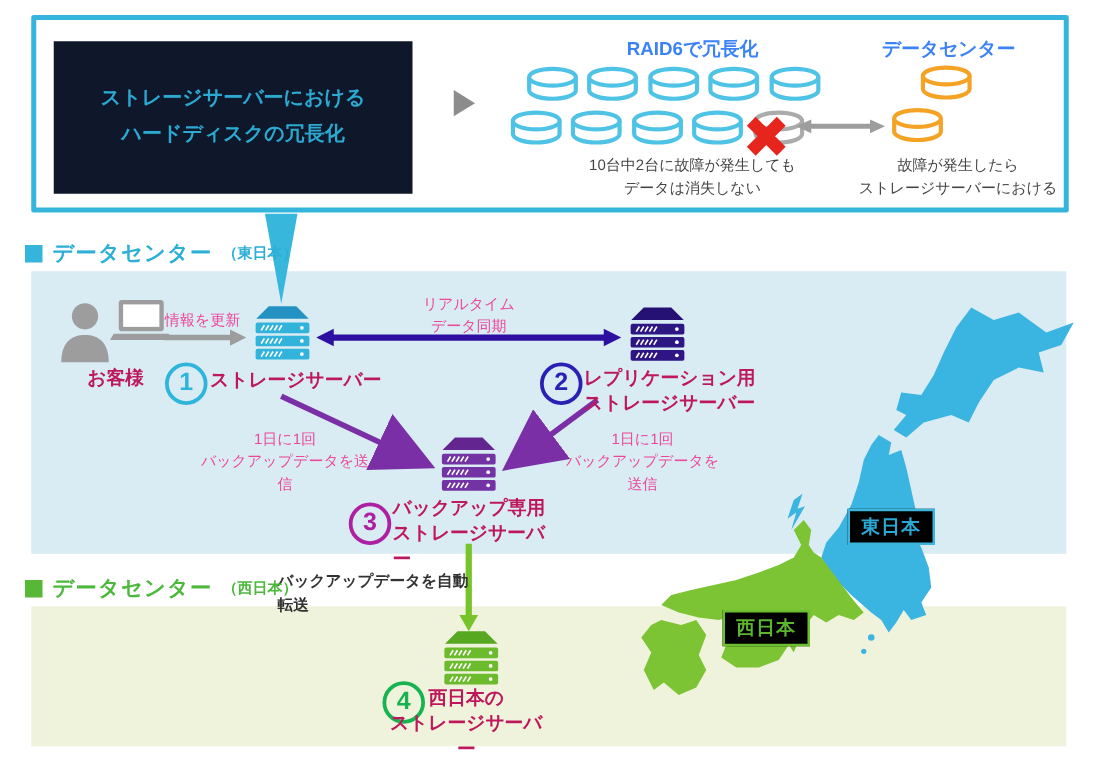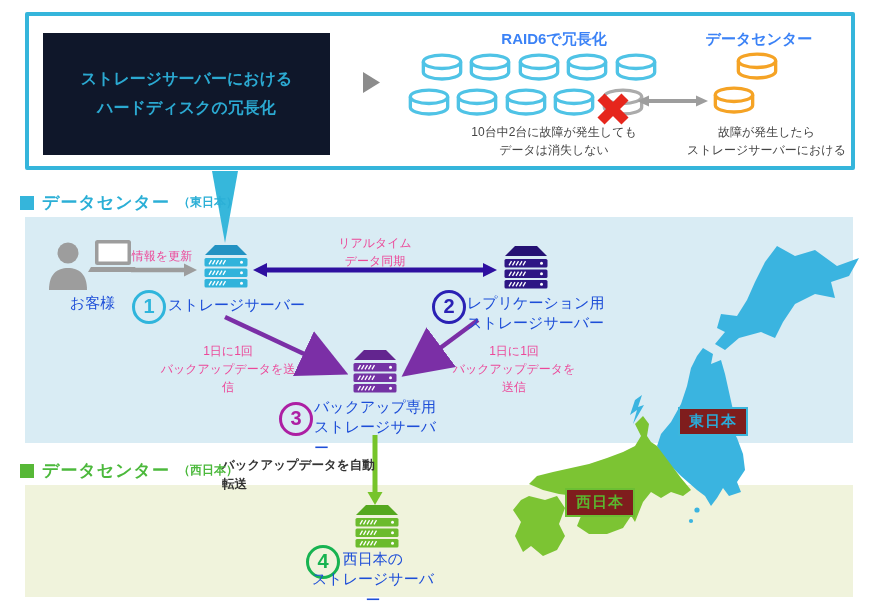--- a/index.html
+++ b/index.html
@@ -15,39 +15,39 @@
     display:flex;align-items:center;justify-content:center;text-align:center;
     color:#2BA9D1;font-size:16px;font-weight:bold;line-height:1.8;}
   .sec-title{position:absolute;font-size:15px;font-weight:bold;color:#3b82f6;text-align:center;}
   .note{position:absolute;font-size:12px;color:#444;text-align:center;line-height:1.5;}
   .hdr{position:absolute;display:flex;align-items:center;gap:8px;font-weight:bold;z-index:3;}
   .hdr .bullet{width:14px;height:14px;display:inline-block;}
   .hdr .t{font-size:17px;letter-spacing:1px;}
   .hdr .r{font-size:12px;}
   .hdr-east{color:#2BAFD6;} .hdr-east .bullet{background:#35B5DB;}
   .hdr-west{color:#4CB93C;} .hdr-west .bullet{background:#57B837;}
-  .lbl{position:absolute;font-weight:normal;font-size:15px;color:#1d4ed8;line-height:1.35;z-index:3;}
+  .lbl{position:absolute;font-weight:bold;font-size:15px;color:#be185d;line-height:1.35;z-index:3;}
   .slbl{position:absolute;font-size:12px;color:#ec4899;text-align:center;line-height:1.5;z-index:3;}
   .circle{position:absolute;width:34px;height:34px;border-radius:50%;box-sizing:border-box;
     border:3px solid;text-align:center;line-height:27px;font-size:20px;font-weight:bold;z-index:3;background:transparent;}
   .c1{border-color:#2FB5DC;color:#2FB5DC;}
   .c2{border-color:#2A21B4;color:#2A21B4;}
   .c3{border-color:#AD1FA3;color:#AD1FA3;}
   .c4{border-color:#17B351;color:#17B351;}
   .disk{position:absolute;z-index:1;}
   .disk.c{color:#4FC3E6;} .disk.o{color:#F5A325;} .disk.g{color:#ABABAB;}
   .server{position:absolute;z-index:3;}
   .s1{--cap:#2392C2;--bar:#31B3DB;}
   .s2{--cap:#241173;--bar:#2D1684;}
   .s3{--cap:#63258F;--bar:#7433A4;}
   .s4{--cap:#55A81F;--bar:#6BBB2D;}
-  .maplbl{position:absolute;background:#7f1d1d;border:2px solid;font-size:15px;font-weight:bold;
+  .maplbl{position:absolute;background:#000000;border:2px solid;font-size:15px;font-weight:bold;
     padding:3px 9px;z-index:3;letter-spacing:1px;}
   .maplbl.e{border-color:#3CB6DC;color:#2BA9D6;}
-  .maplbl.w{border-color:#6CBE33;color:#5BB52E;}
+  .maplbl.w{border-color:#6CBE33;color:#5BB52E;margin-left:13px;}
   #overlay{position:absolute;left:0;top:0;z-index:2;pointer-events:none;}
   #japanmap{position:absolute;left:485px;top:238px;z-index:1;}
   .hidden-defs{position:absolute;width:0;height:0;overflow:hidden;}
 </style>
 </head>
 <body>
 
 <svg class="hidden-defs" aria-hidden="true">
   <defs>
     <symbol id="dk" viewBox="0 0 46 32">

